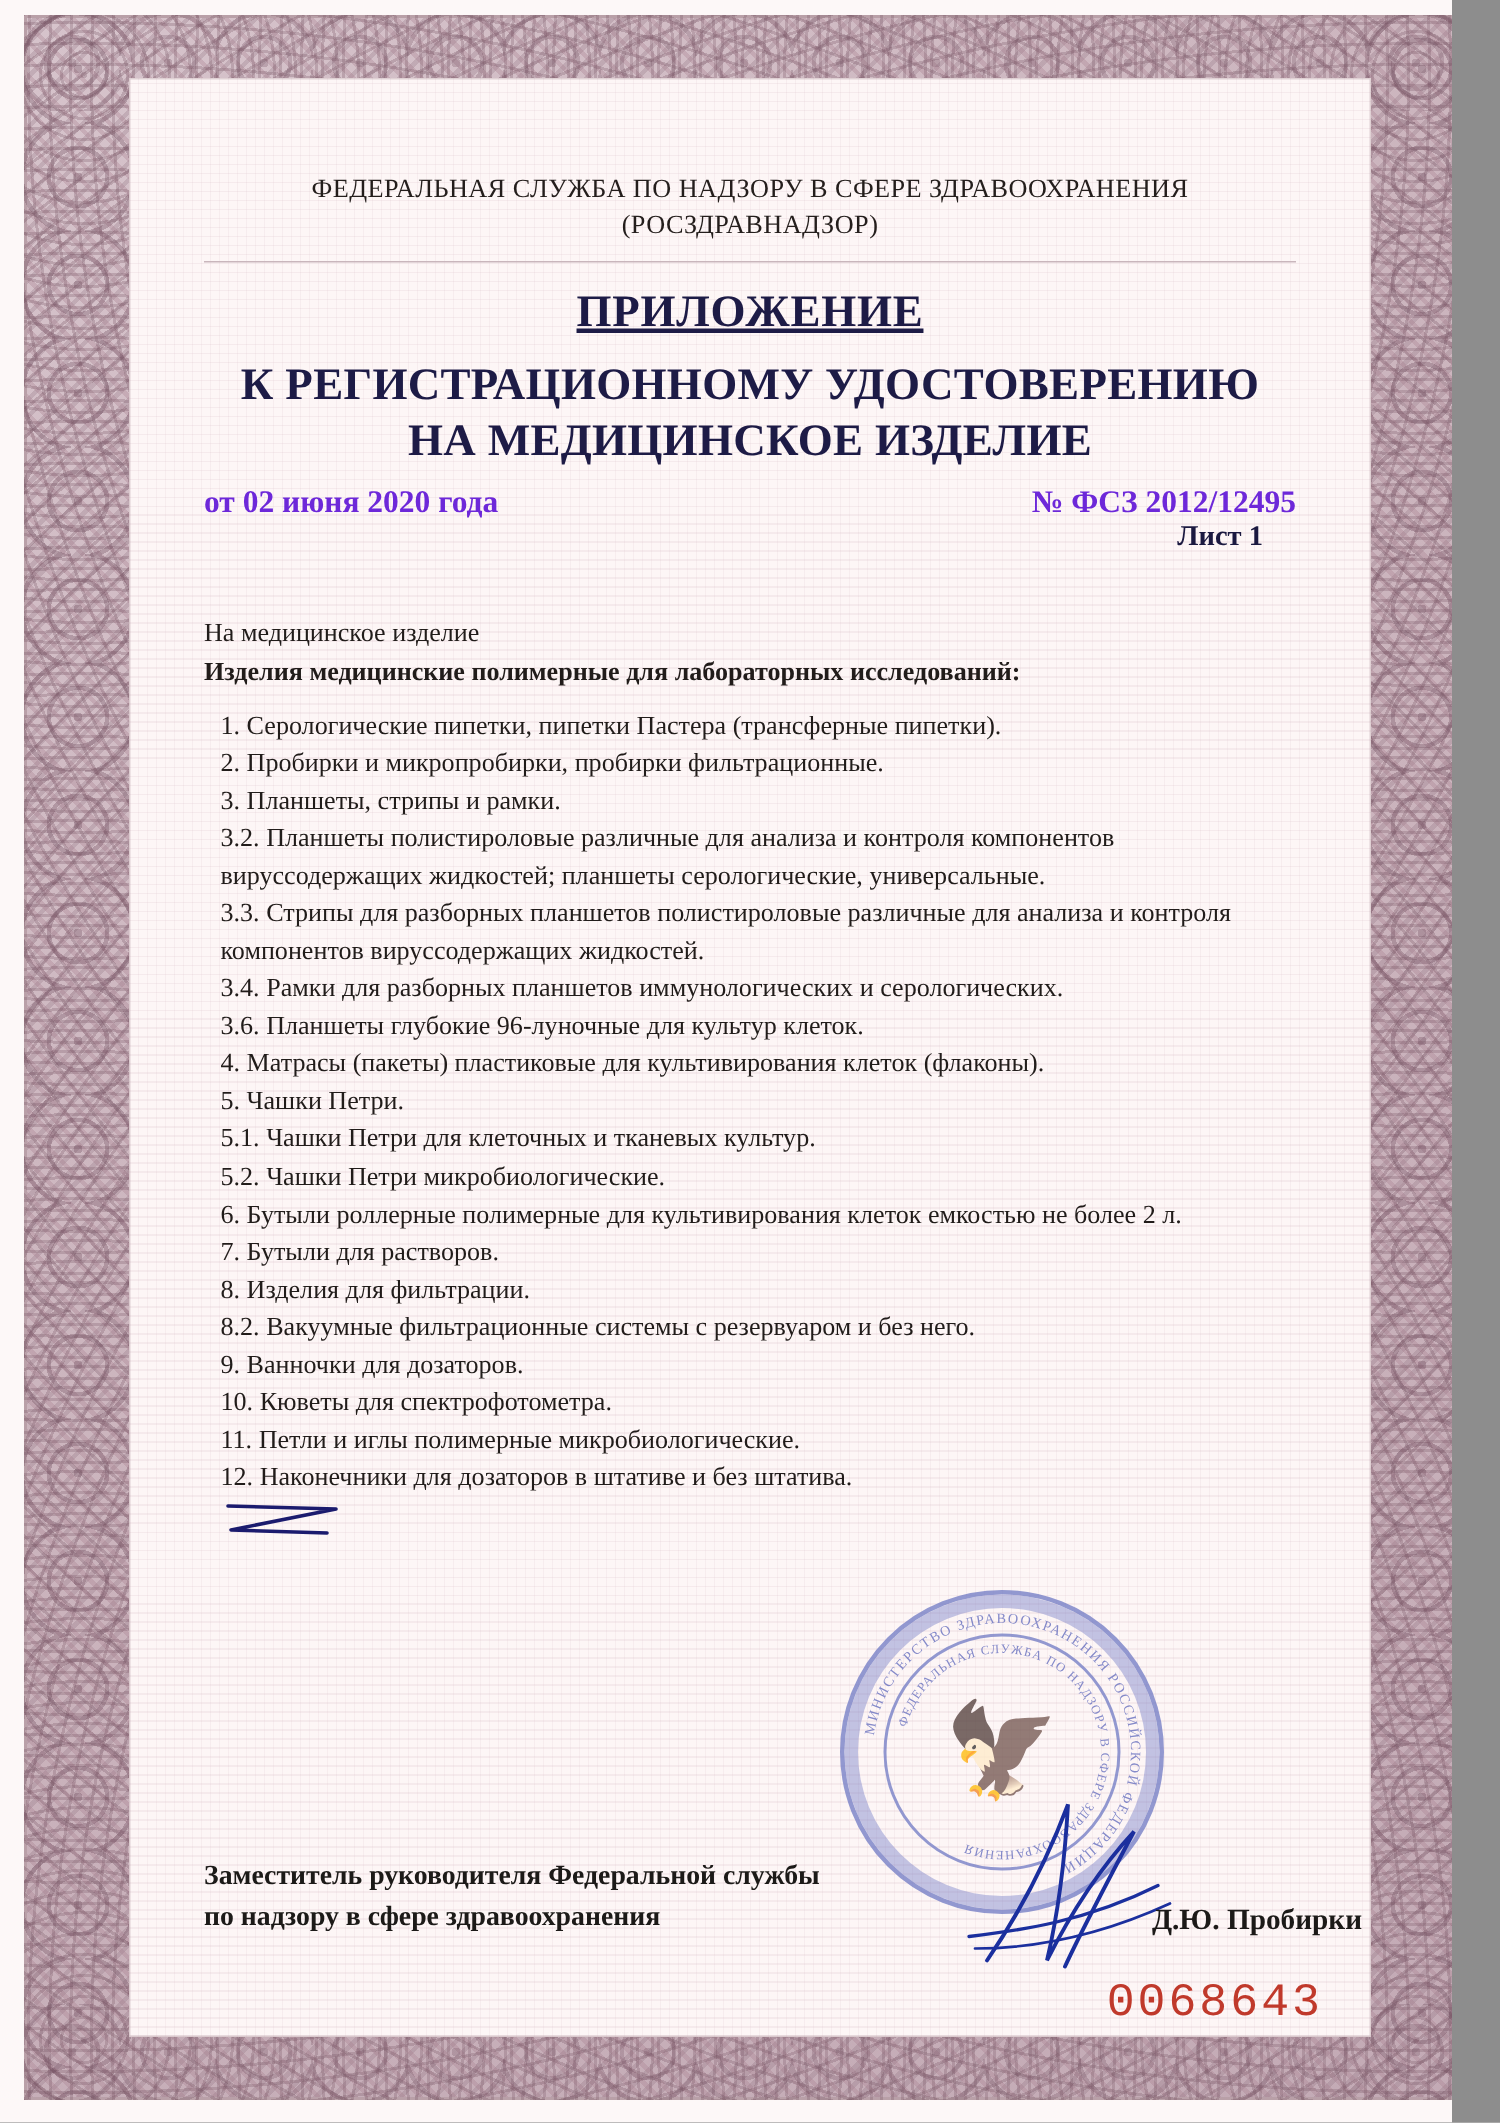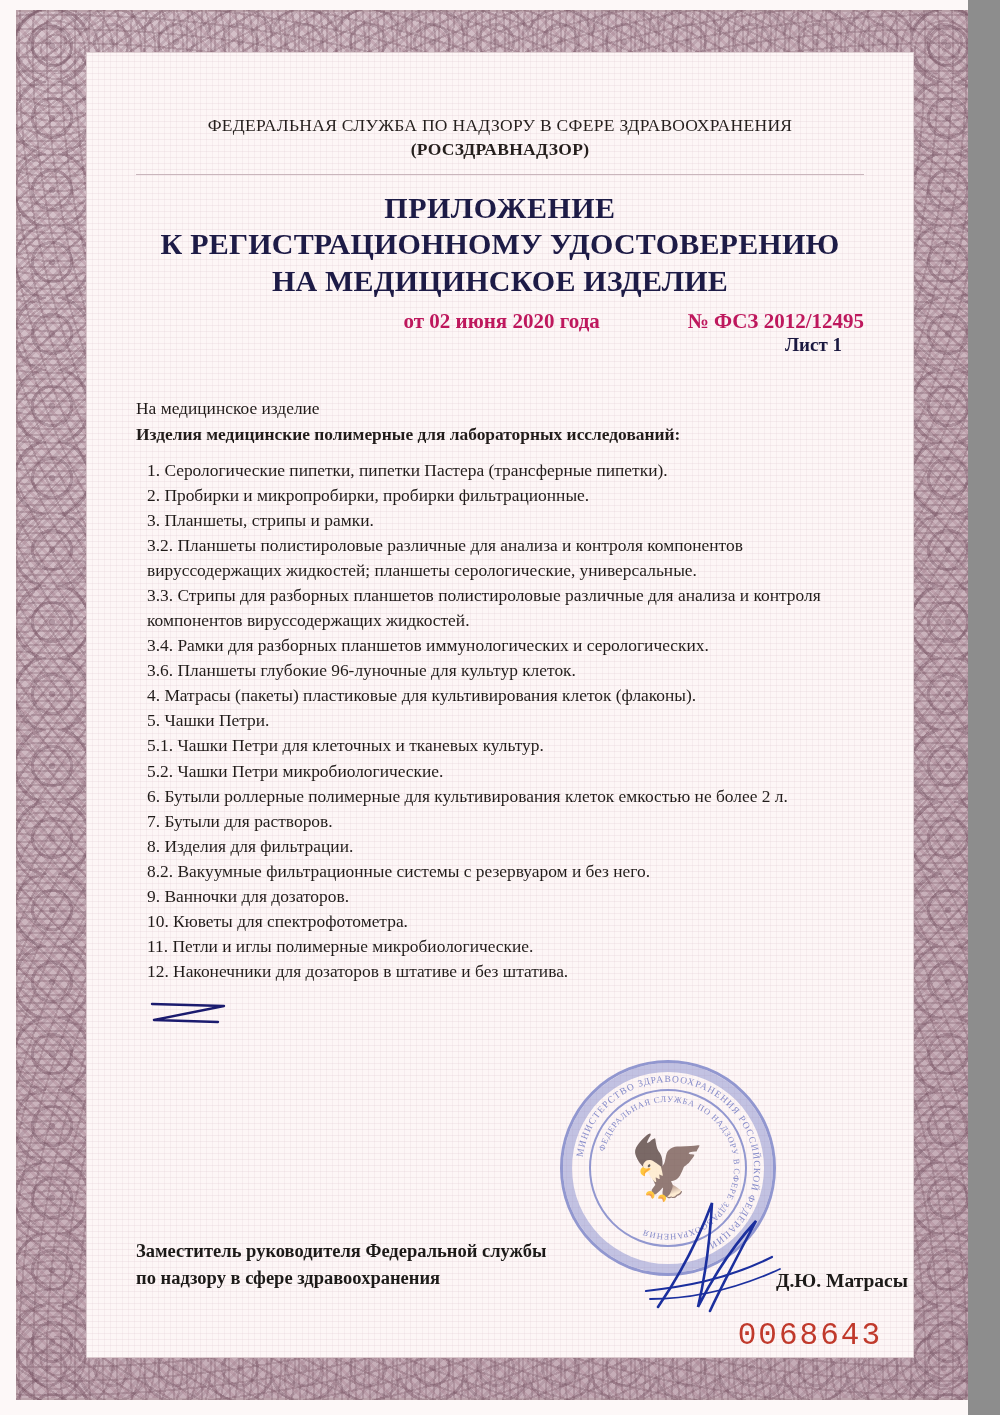--- a/index.html
+++ b/index.html
@@ -86,48 +86,48 @@
     padding: 62px 50px 0 50px;
   }
 
   .agency {
     text-align: center;
     font-size: 17.5px;
     letter-spacing: .3px;
     line-height: 1.35;
     color: #241e1c;
   }
-  .agency .line2 { display: block; font-weight: bold; }
+  .agency .line2 { display: block; }
 
   .rule {
     margin: 13px auto 0 auto;
     width: 100%;
     height: 1px;
     background: #c9b6bc;
   }
 
   .title {
     margin-top: 16px;
     text-align: center;
     font-weight: bold;
     color: #1d1b46;
     line-height: 1.16;
   }
-  .title .t1 { font-size: 30px; letter-spacing: .5px; display:block; }
-  .title .t2 { font-size: 30px; letter-spacing: .2px; display:block; margin-top: 1px;}
+  .title .t1 { font-size: 30px; letter-spacing: .5px; display:block;text-decoration:underline; }
+  .title .t2 { font-size: 30px; letter-spacing: .2px; display:block; margin-top: 14px;}
   .title .t3 { font-size: 30px; letter-spacing: .2px; display:block; margin-top: 2px;}
 
   .docline {
     margin-top: 10px;
     display: flex;
-    justify-content: flex-end;
+    justify-content: space-between;
     gap: 88px;
     font-weight: bold;
     font-size: 21px;
-    color: #be185d;
+    color: #6d28d9;
   }
   .sheet {
     margin-top: 0;
     text-align: right;
     padding-right: 22px;
     font-weight: bold;
     font-size: 19px;
     color: #1b1940;
   }
 
@@ -316,17 +316,17 @@
     <path d="M18,112 C44,74 60,40 72,8 C70,44 66,78 58,112 C74,80 92,52 116,26 C98,60 82,90 70,116" fill="none" stroke="#1b2f9e" stroke-width="2.6" stroke-linecap="round"></path>
     <path d="M6,96 C40,92 84,86 132,62" fill="none" stroke="#1b2f9e" stroke-width="2.2" stroke-linecap="round"></path>
     <path d="M10,104 C48,104 92,96 140,74" fill="none" stroke="#1b2f9e" stroke-width="1.8" stroke-linecap="round"></path>
   </svg>
 
   <div class="footer">
     <div class="post">
       <span>Заместитель руководителя Федеральной службы</span><br>
       <span>по надзору в сфере здравоохранения</span>
     </div>
-    <div class="name">Д.Ю. Матрасы</div>
+    <div class="name">Д.Ю. Пробирки</div>
   </div>
 
   <div class="serial">0068643</div>
 </div>
 
 </body></html>

